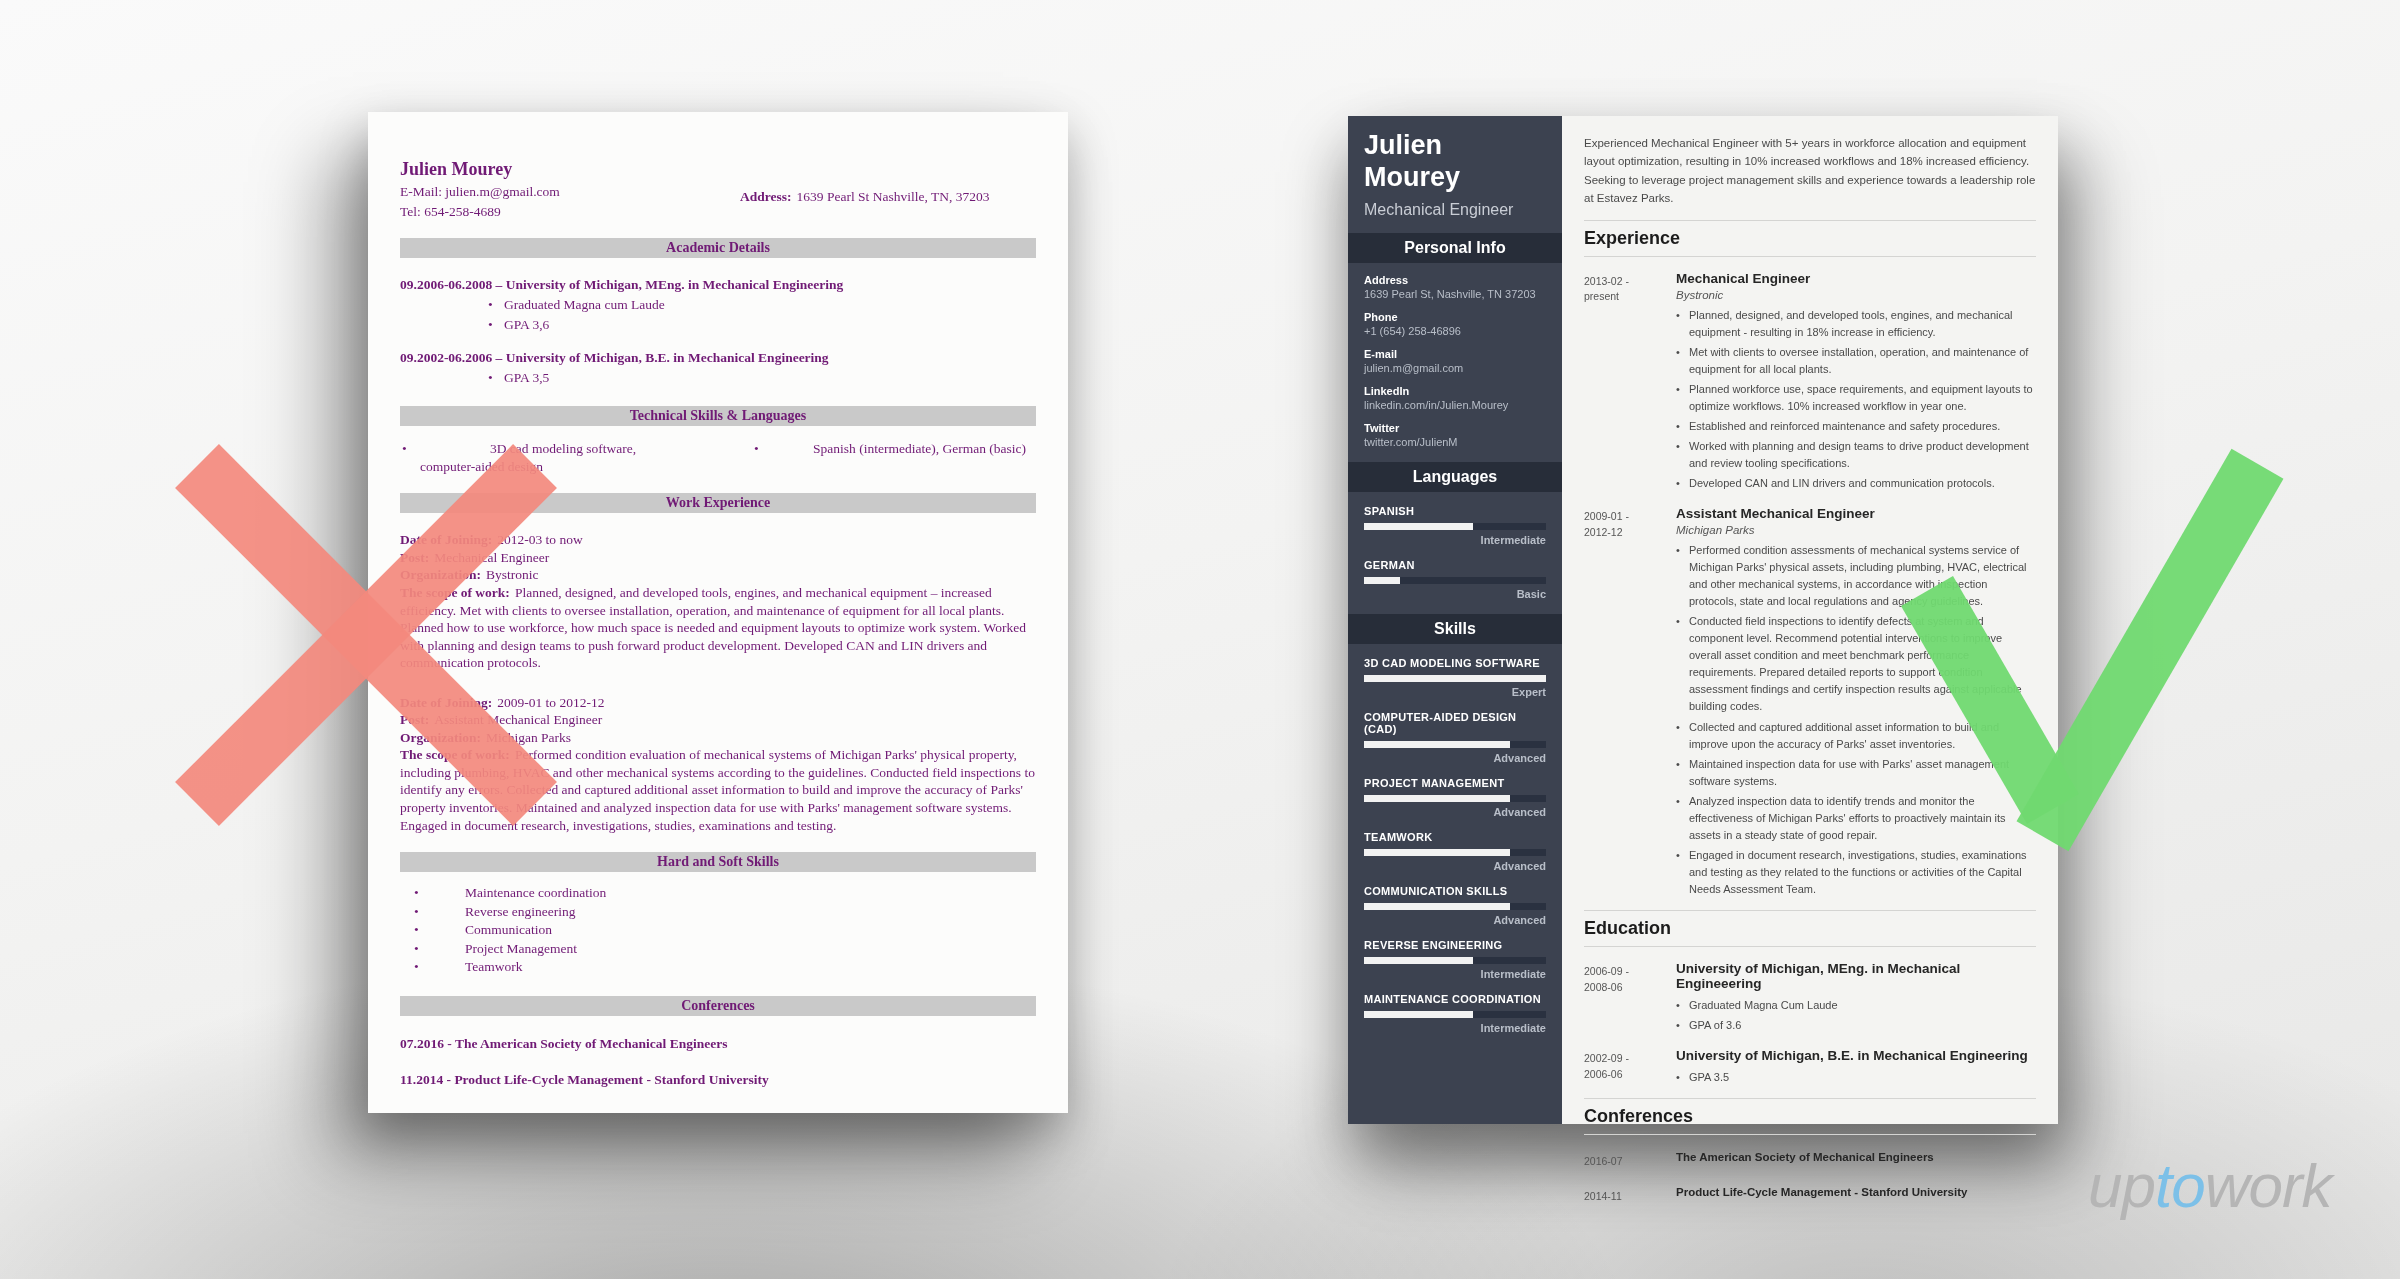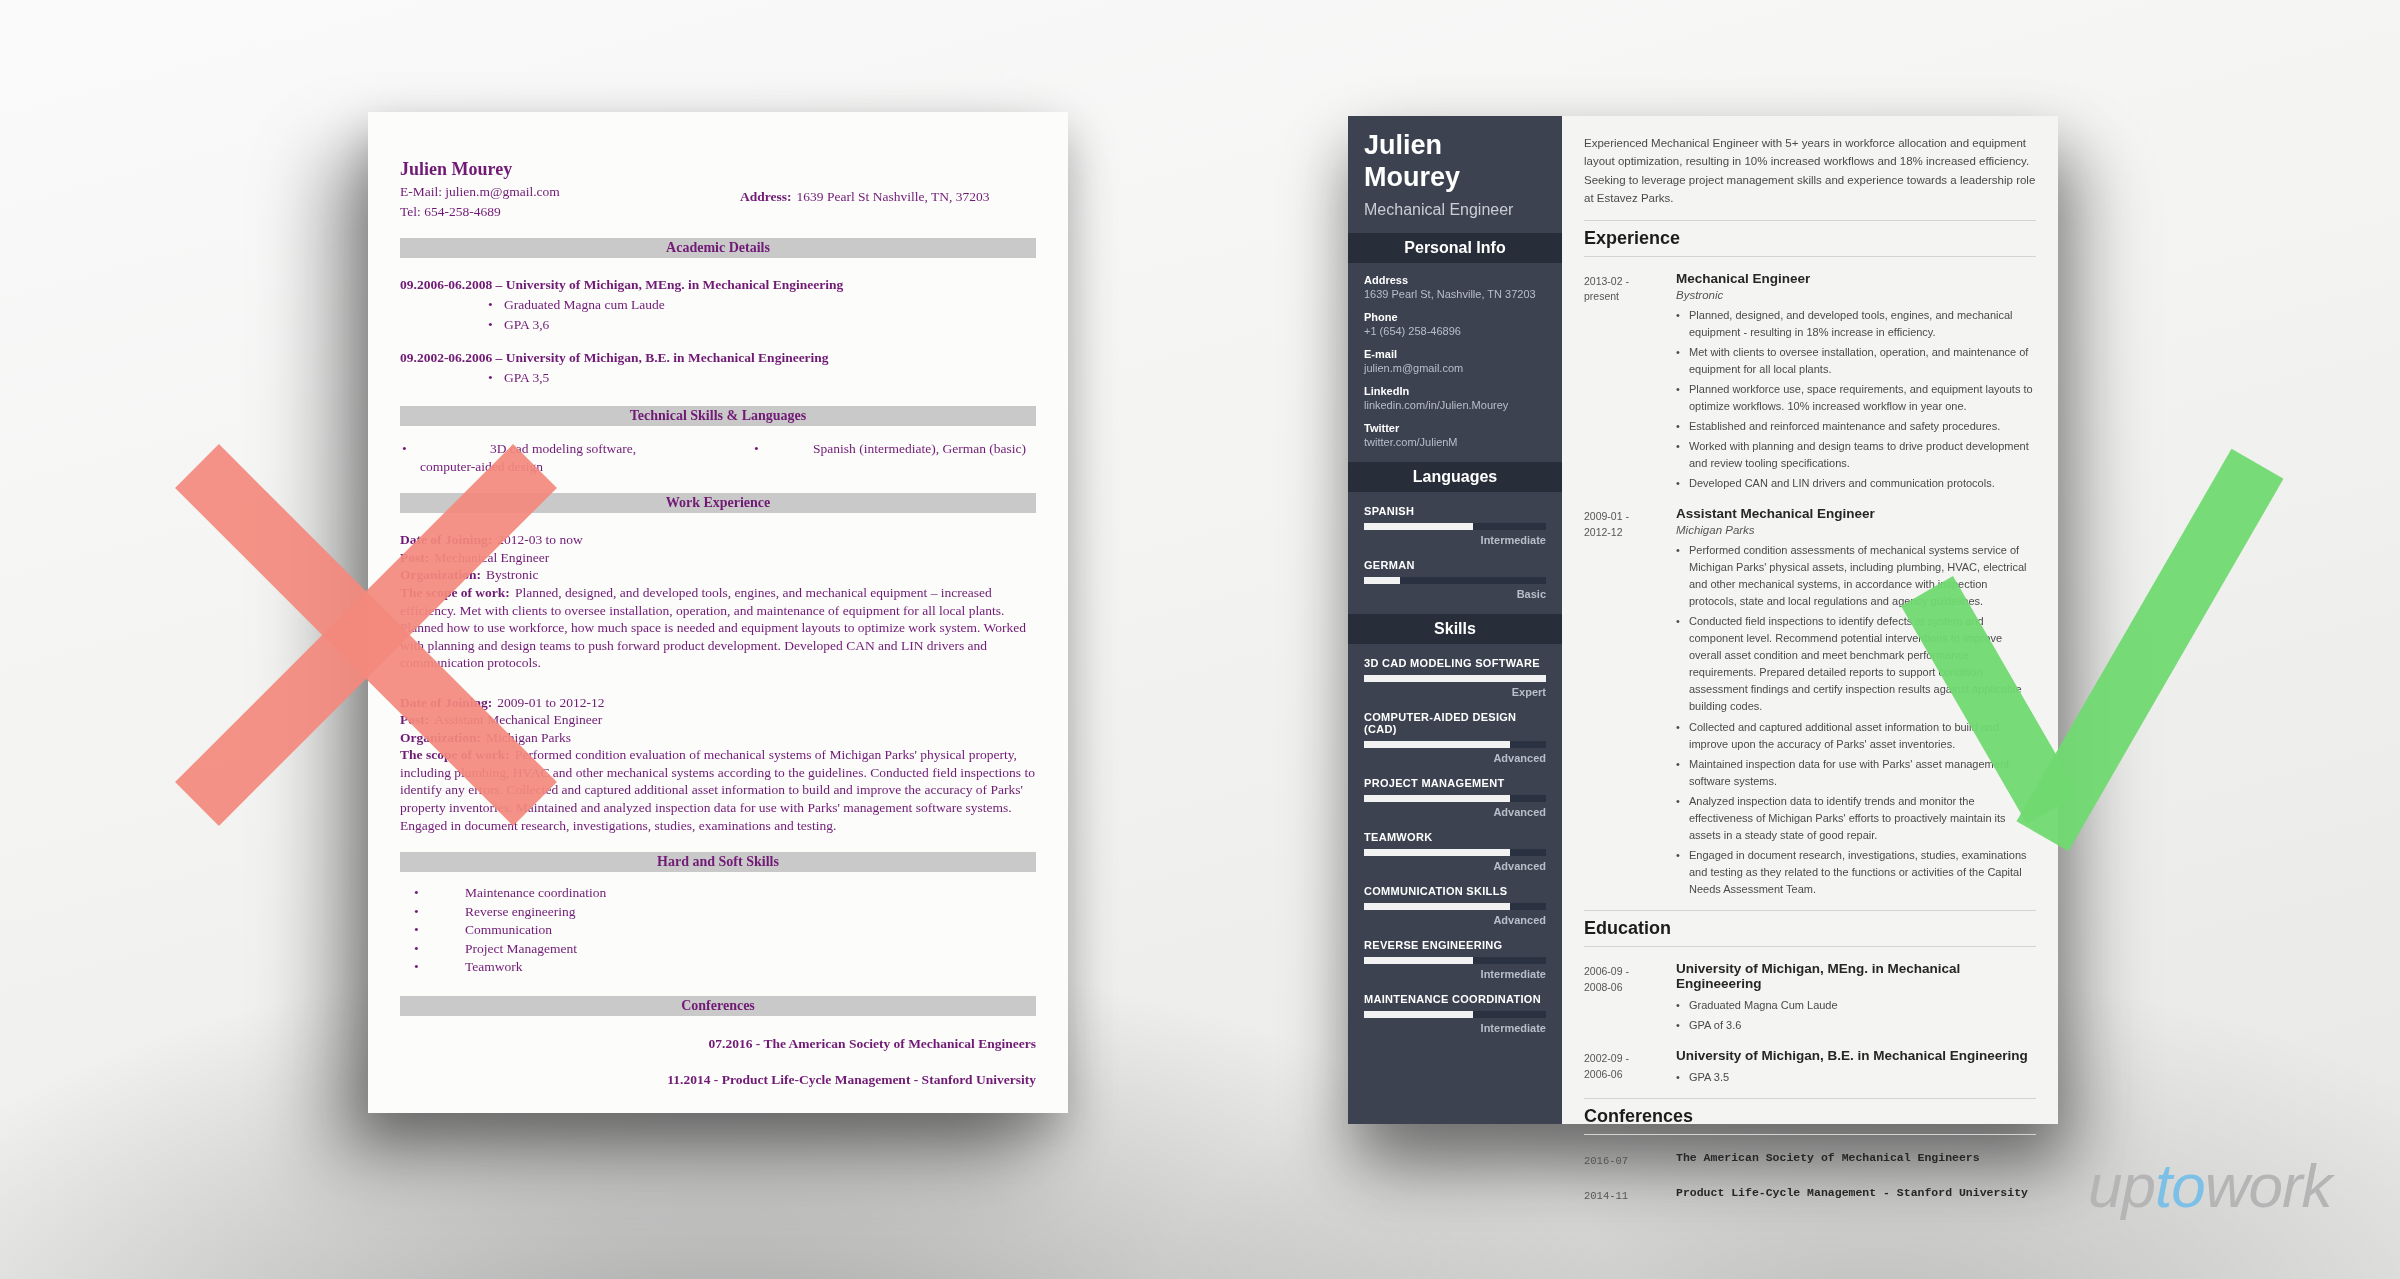--- a/index.html
+++ b/index.html
@@ -39,21 +39,21 @@
   .bp-cell::before{ content:"•"; position:absolute; left:2px; text-indent:0; }
   .bp-cell.c2{ padding-left:55px; padding-right:10px; text-indent:40px;text-align:right; }
   .bp-cell.c2::before{ left:36px; }
   .bp-job{ margin-top:18px; }
   .bp-job p{ margin:0; }
   .bp-job b{ margin-right:5px; }
   .bp-list{ list-style:none; margin:12px 0 0; padding:0; }
   .bp-list li{ position:relative; padding-left:65px; margin-top:1px; }
   .bp-list li::before{ content:"•"; position:absolute; left:14px; }
   .bp-conf{ margin-top:16px; font-weight:bold; }
-  .bp-conf div{ margin-top:19px;text-align:right; }
+  .bp-conf div{ margin-top:19px; }
 
   
   .page-good{
     position:absolute; left:1348px; top:116px; width:710px; height:1008px;
     display:flex;
     box-shadow:0 35px 60px rgba(0,0,0,0.40), 30px 40px 70px rgba(0,0,0,0.22);
   }
   .sidebar{
     width:214px; background:var(--sidebar-bg, #3c4250); color:#b9bfc9;
     padding:14px 16px 0 16px; flex-shrink:0;
@@ -78,21 +78,21 @@
     border-top:1px solid #d4d4d2; border-bottom:1px solid #d4d4d2;
   }
   .m-entry{ display:grid; grid-template-columns:78px 1fr; column-gap:14px; margin-top:14px; }
   .m-date{ font-size:10.5px; line-height:1.5; color:#555; padding-top:3px; }
   .m-title{ font-size:13.5px; font-weight:bold; color:#262626; }
   .m-company{ margin-top:3px; font-size:11.5px; font-style:italic; color:#555; }
   .m-bullets{ list-style:none; margin:6px 0 0; padding:0; font-size:11px; line-height:1.55; }
   .m-bullets li{ position:relative; padding-left:13px; margin-top:3px; }
   .m-bullets li::before{ content:"•"; position:absolute; left:0; }
   .m-conf .m-title{ font-size:11.5px; }
-  .m-conf{ margin-top:16px;font-family:Liberation Mono, monospace; }
+  .m-conf{ margin-top:16px; }
 
   
   .x-bar{ position:absolute; width:478px; height:62px; background:var(--x-red, #f3897d); opacity:0.92; }
   .x-bar.b1{ left:127px; top:604px; transform:rotate(45deg); }
   .x-bar.b2{ left:127px; top:604px; transform:rotate(-45deg); }
   .check-bar{ position:absolute; background:var(--check-green, #70d970); opacity:0.95; }
   .check-bar.short{ left:1864px; top:670px; width:252px; height:60px; transform:rotate(60deg); }
   .check-bar.long{ left:1935px; top:620px; width:430px; height:60px; transform:rotate(-60deg); }
 
   

